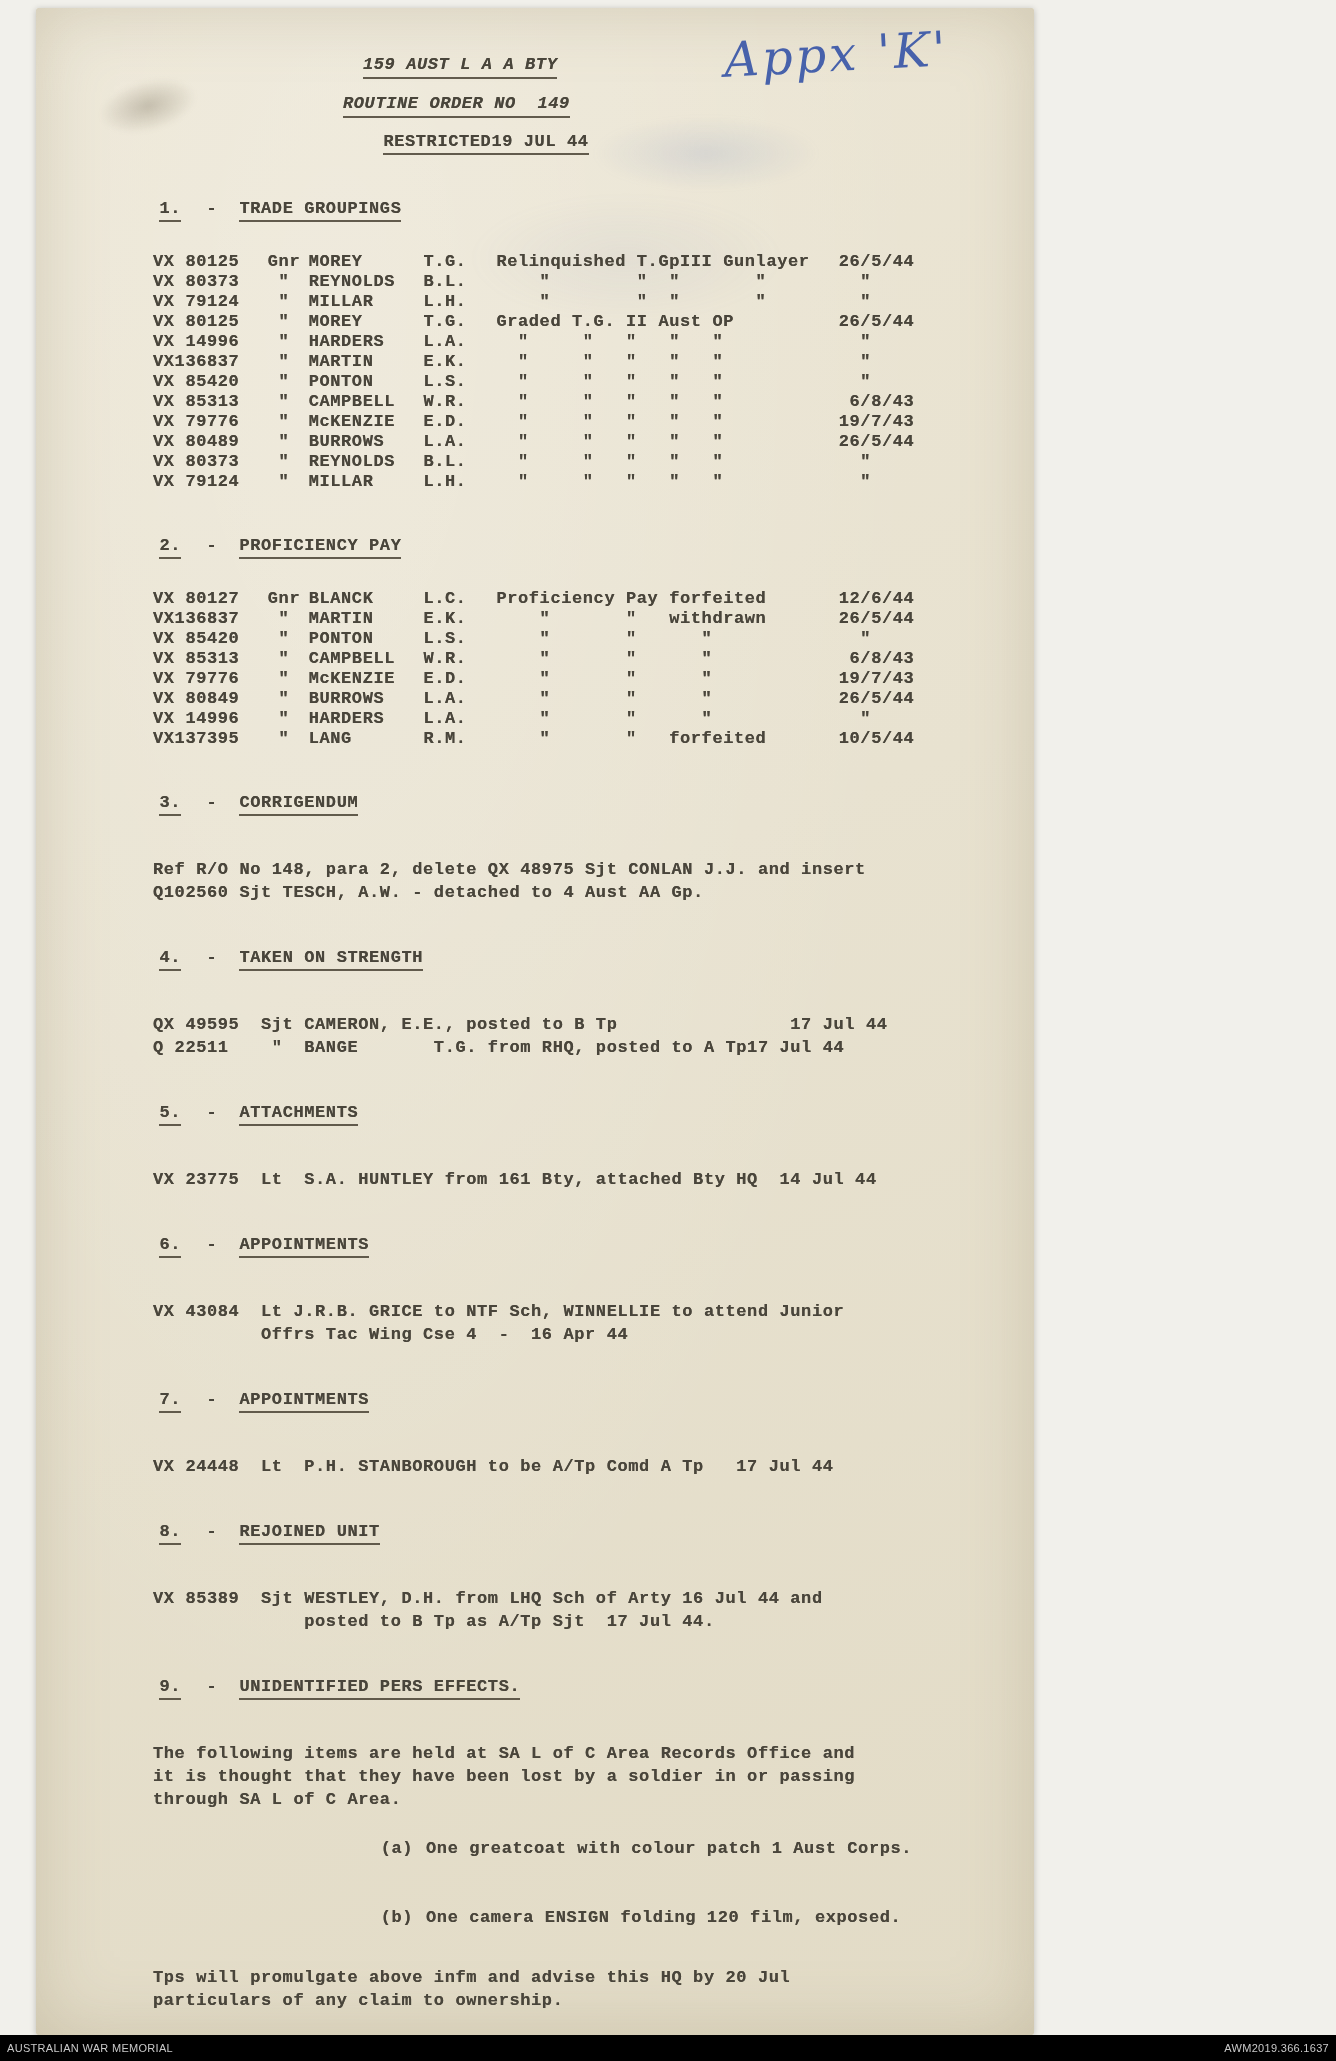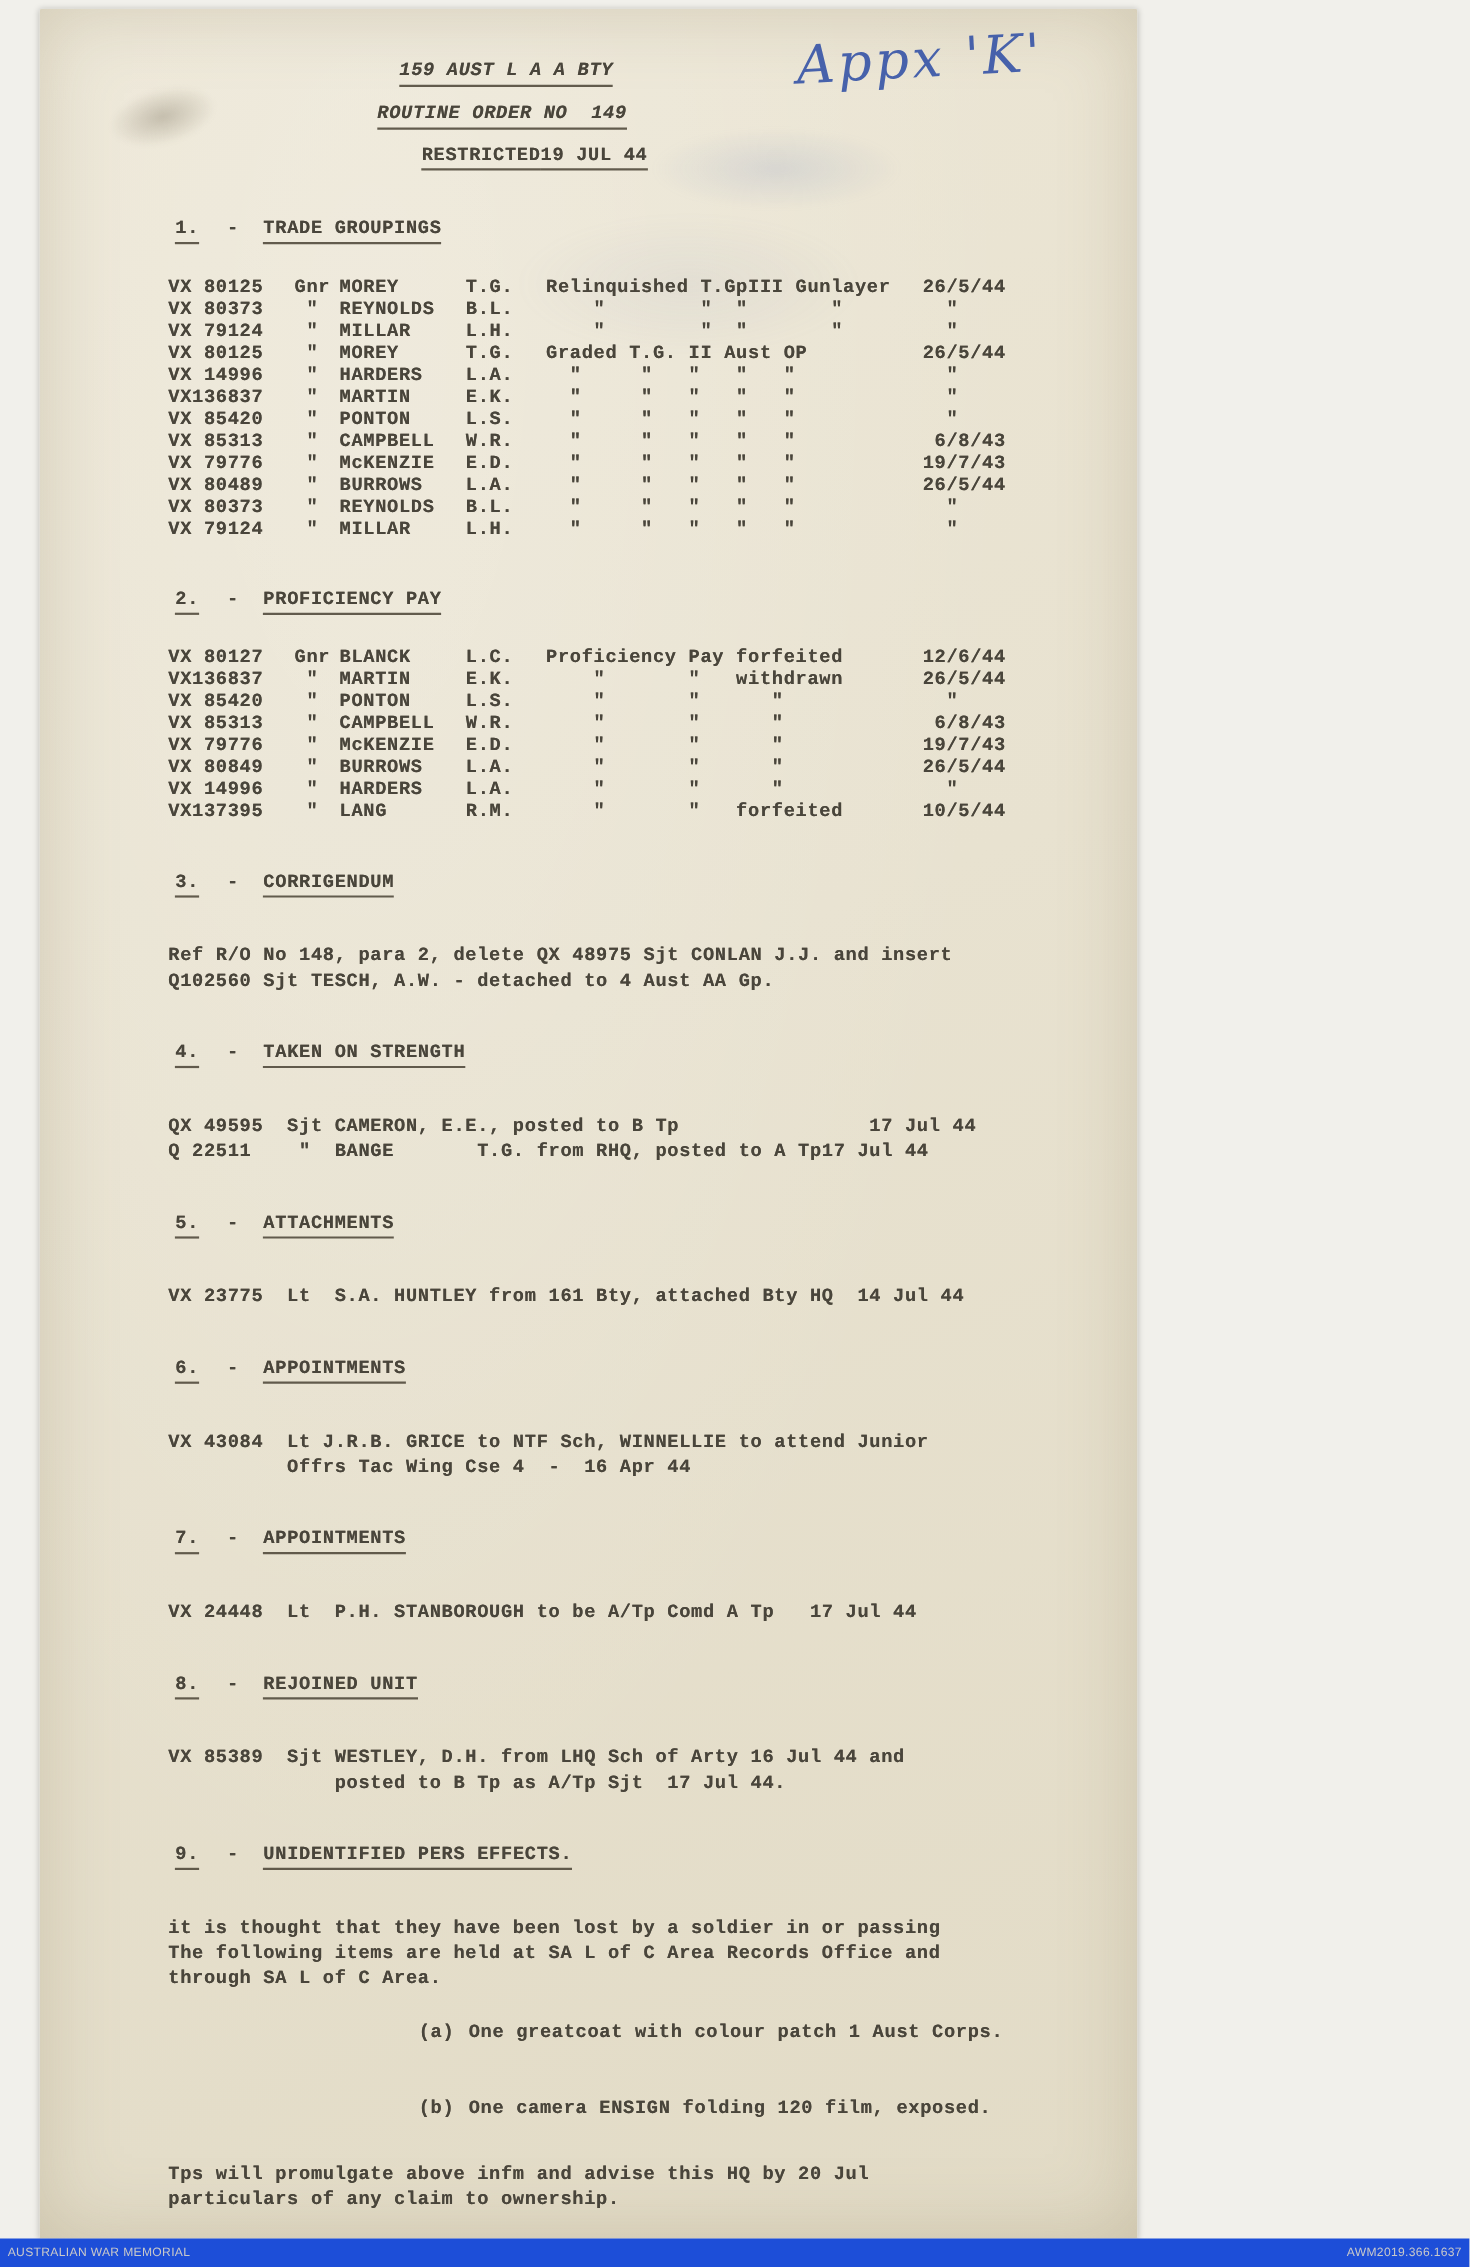--- a/index.html
+++ b/index.html
@@ -59,21 +59,21 @@
     position:absolute;left:555px;top:108px;width:230px;height:75px;
     background:radial-gradient(ellipse, rgba(115,135,185,0.17), transparent 70%);
     filter:blur(3px);
   }
   .stamp-ghost2{
     position:absolute;left:430px;top:185px;width:320px;height:130px;
     background:radial-gradient(ellipse, rgba(120,130,170,0.08), transparent 70%);
     filter:blur(4px);
   }
   .footer{
-    position:absolute;left:0;bottom:0;width:1336px;height:26px;background:#1d4ed8;
+    position:absolute;left:0;bottom:0;width:1336px;height:26px;background:#000000;
     display:flex;justify-content:space-between;align-items:center;
     padding:0 7px;box-sizing:border-box;
     font-family:"Liberation Sans",sans-serif;font-size:11px;color:#c9c9c9;letter-spacing:0.3px;
   }
 </style>
 </head>
 <body>
 
 <div class="paper">
   <div class="smudge"></div>
@@ -352,22 +352,22 @@
           <div class="line">              posted to B Tp as A/Tp Sjt  17 Jul 44.</div>
         </div>
     </section>
 
     <section class="section">
       <div class="sec-head">
         <span class="numbox"><span class="u">9.</span></span><span class="dashbox">-</span><span class="u">UNIDENTIFIED PERS EFFECTS.</span>
       </div>
       <div class="body">
 
-      <div class="line">it is thought that they have been lost by a soldier in or passing</div>
-          <div class="line">The following items are held at SA L of C Area Records Office and</div>
+      <div class="line">The following items are held at SA L of C Area Records Office and</div>
+          <div class="line">it is thought that they have been lost by a soldier in or passing</div>
           <div class="line">through SA L of C Area.</div>
         </div>
       <div class="items">
 
           <div class="line">
             <span class="item-label">(a)</span><span>One greatcoat with colour patch 1 Aust Corps.</span>
           </div>
 
           <div class="line">
             <span class="item-label">(b)</span><span>One camera ENSIGN folding 120 film, exposed.</span>

